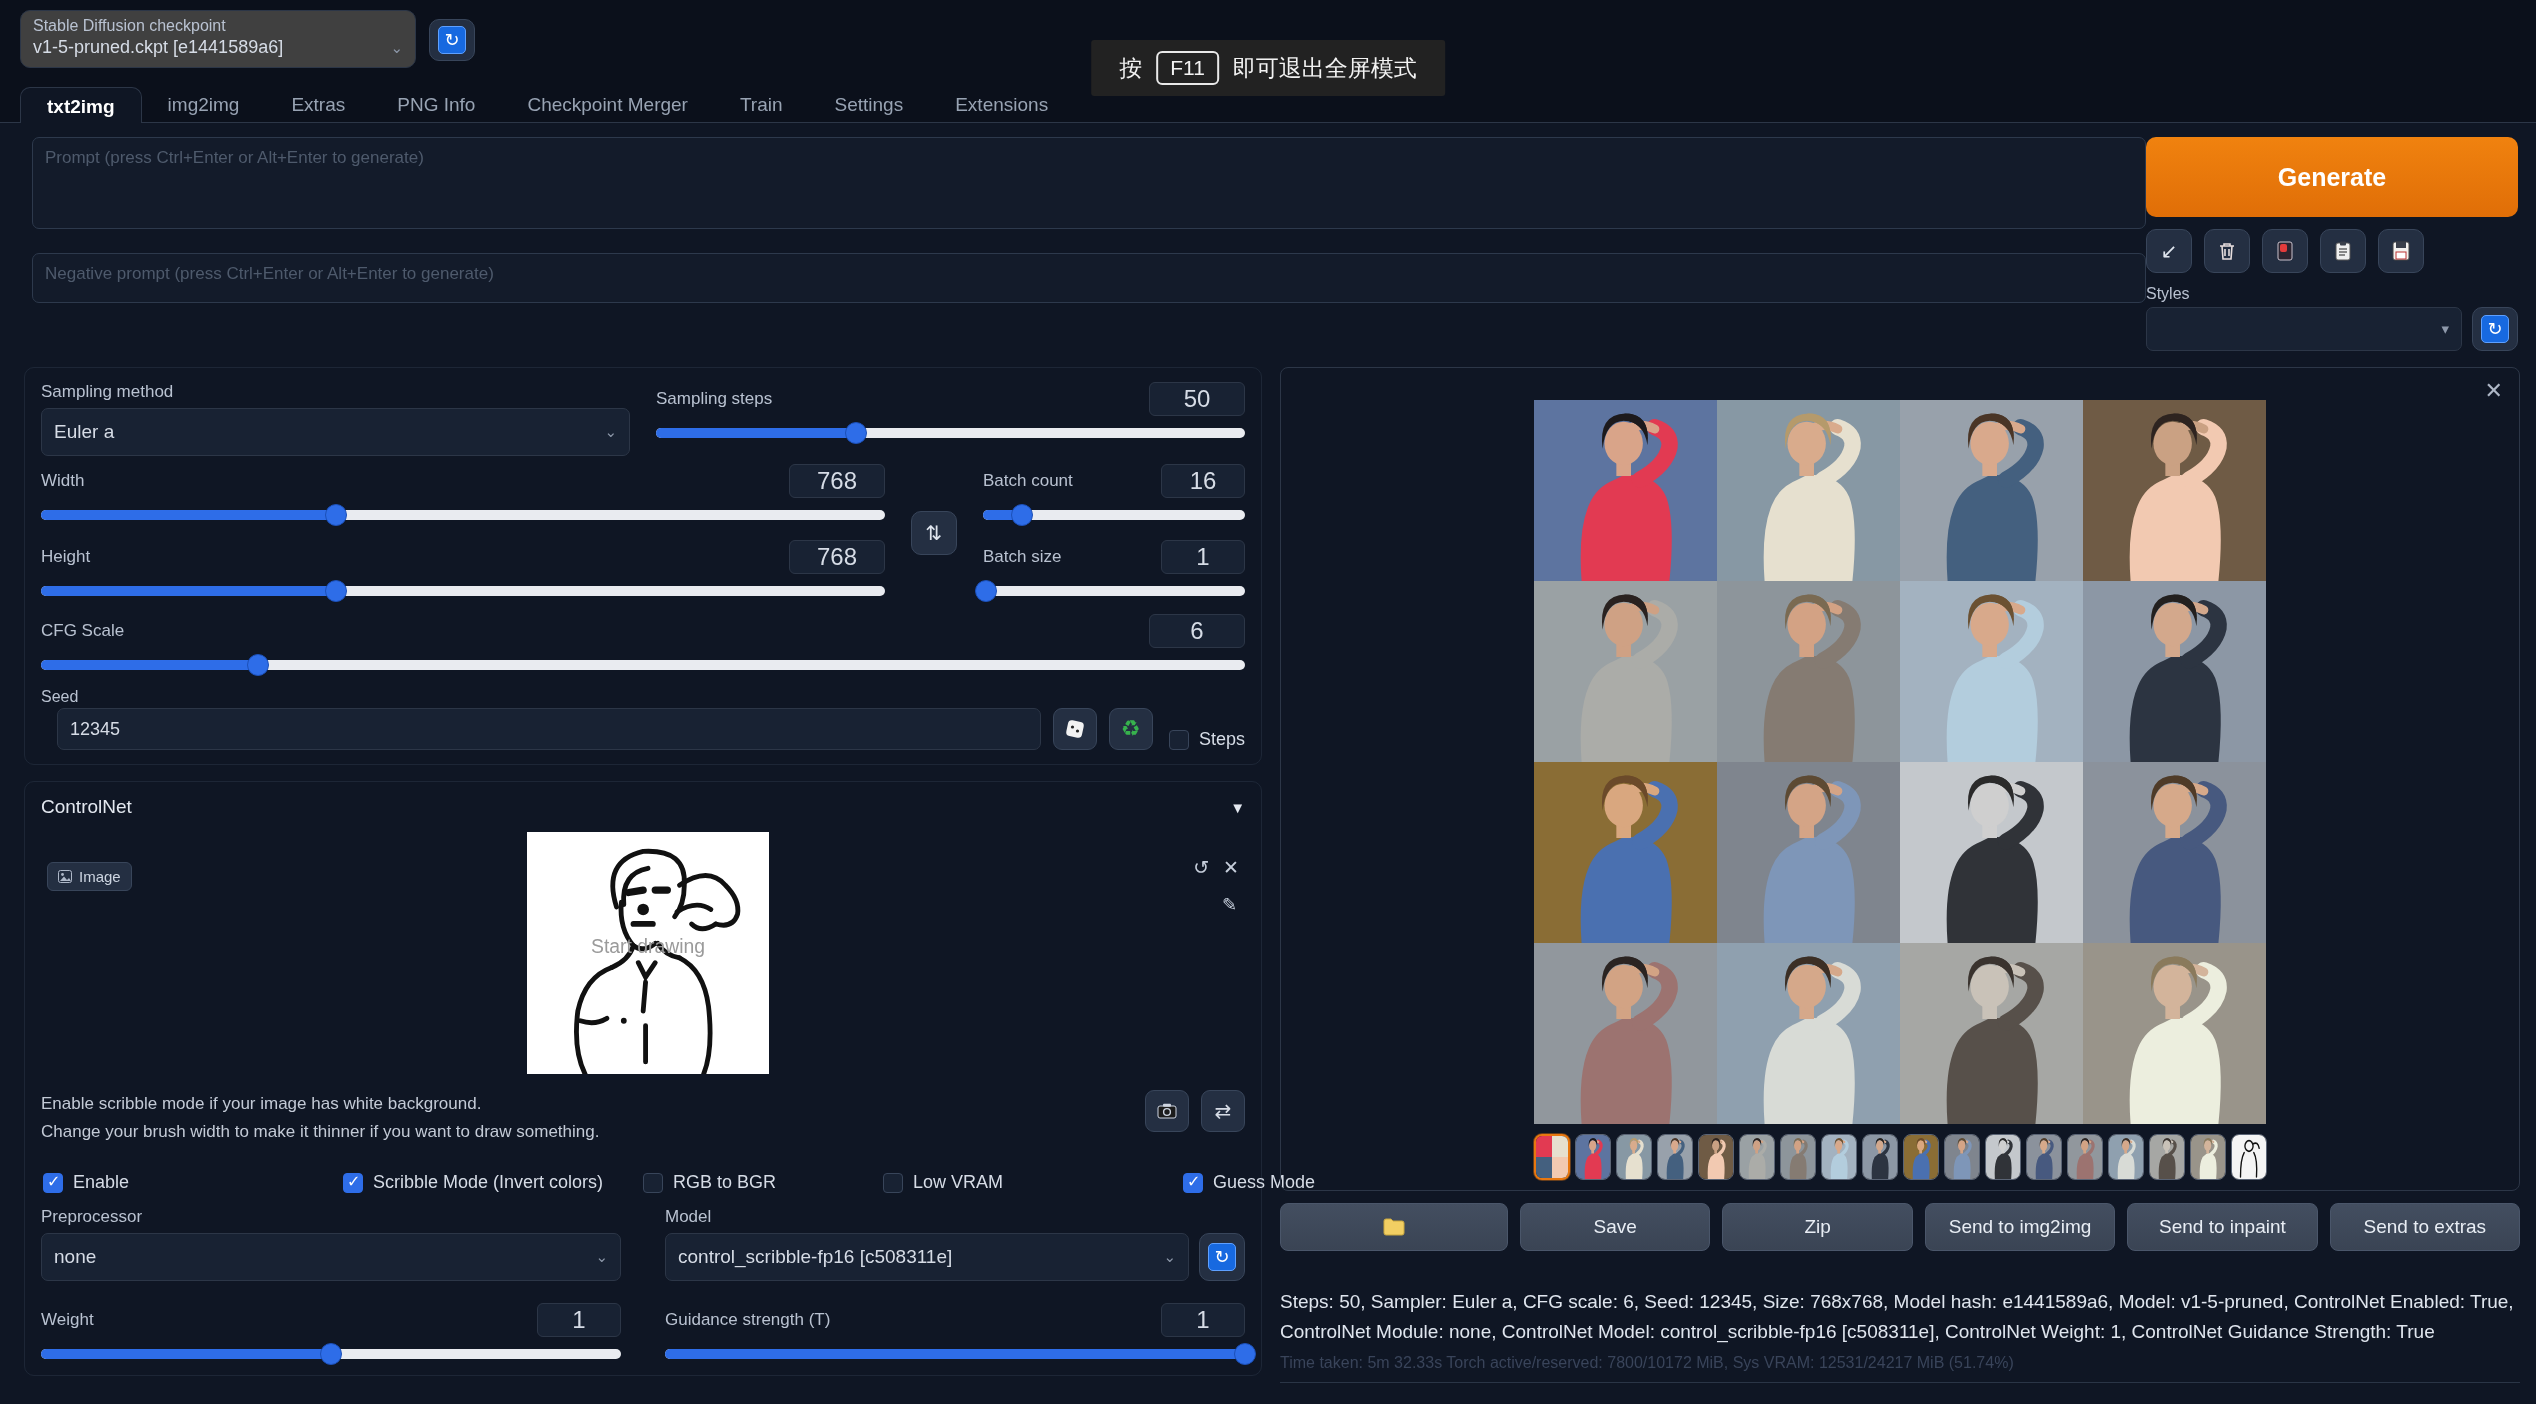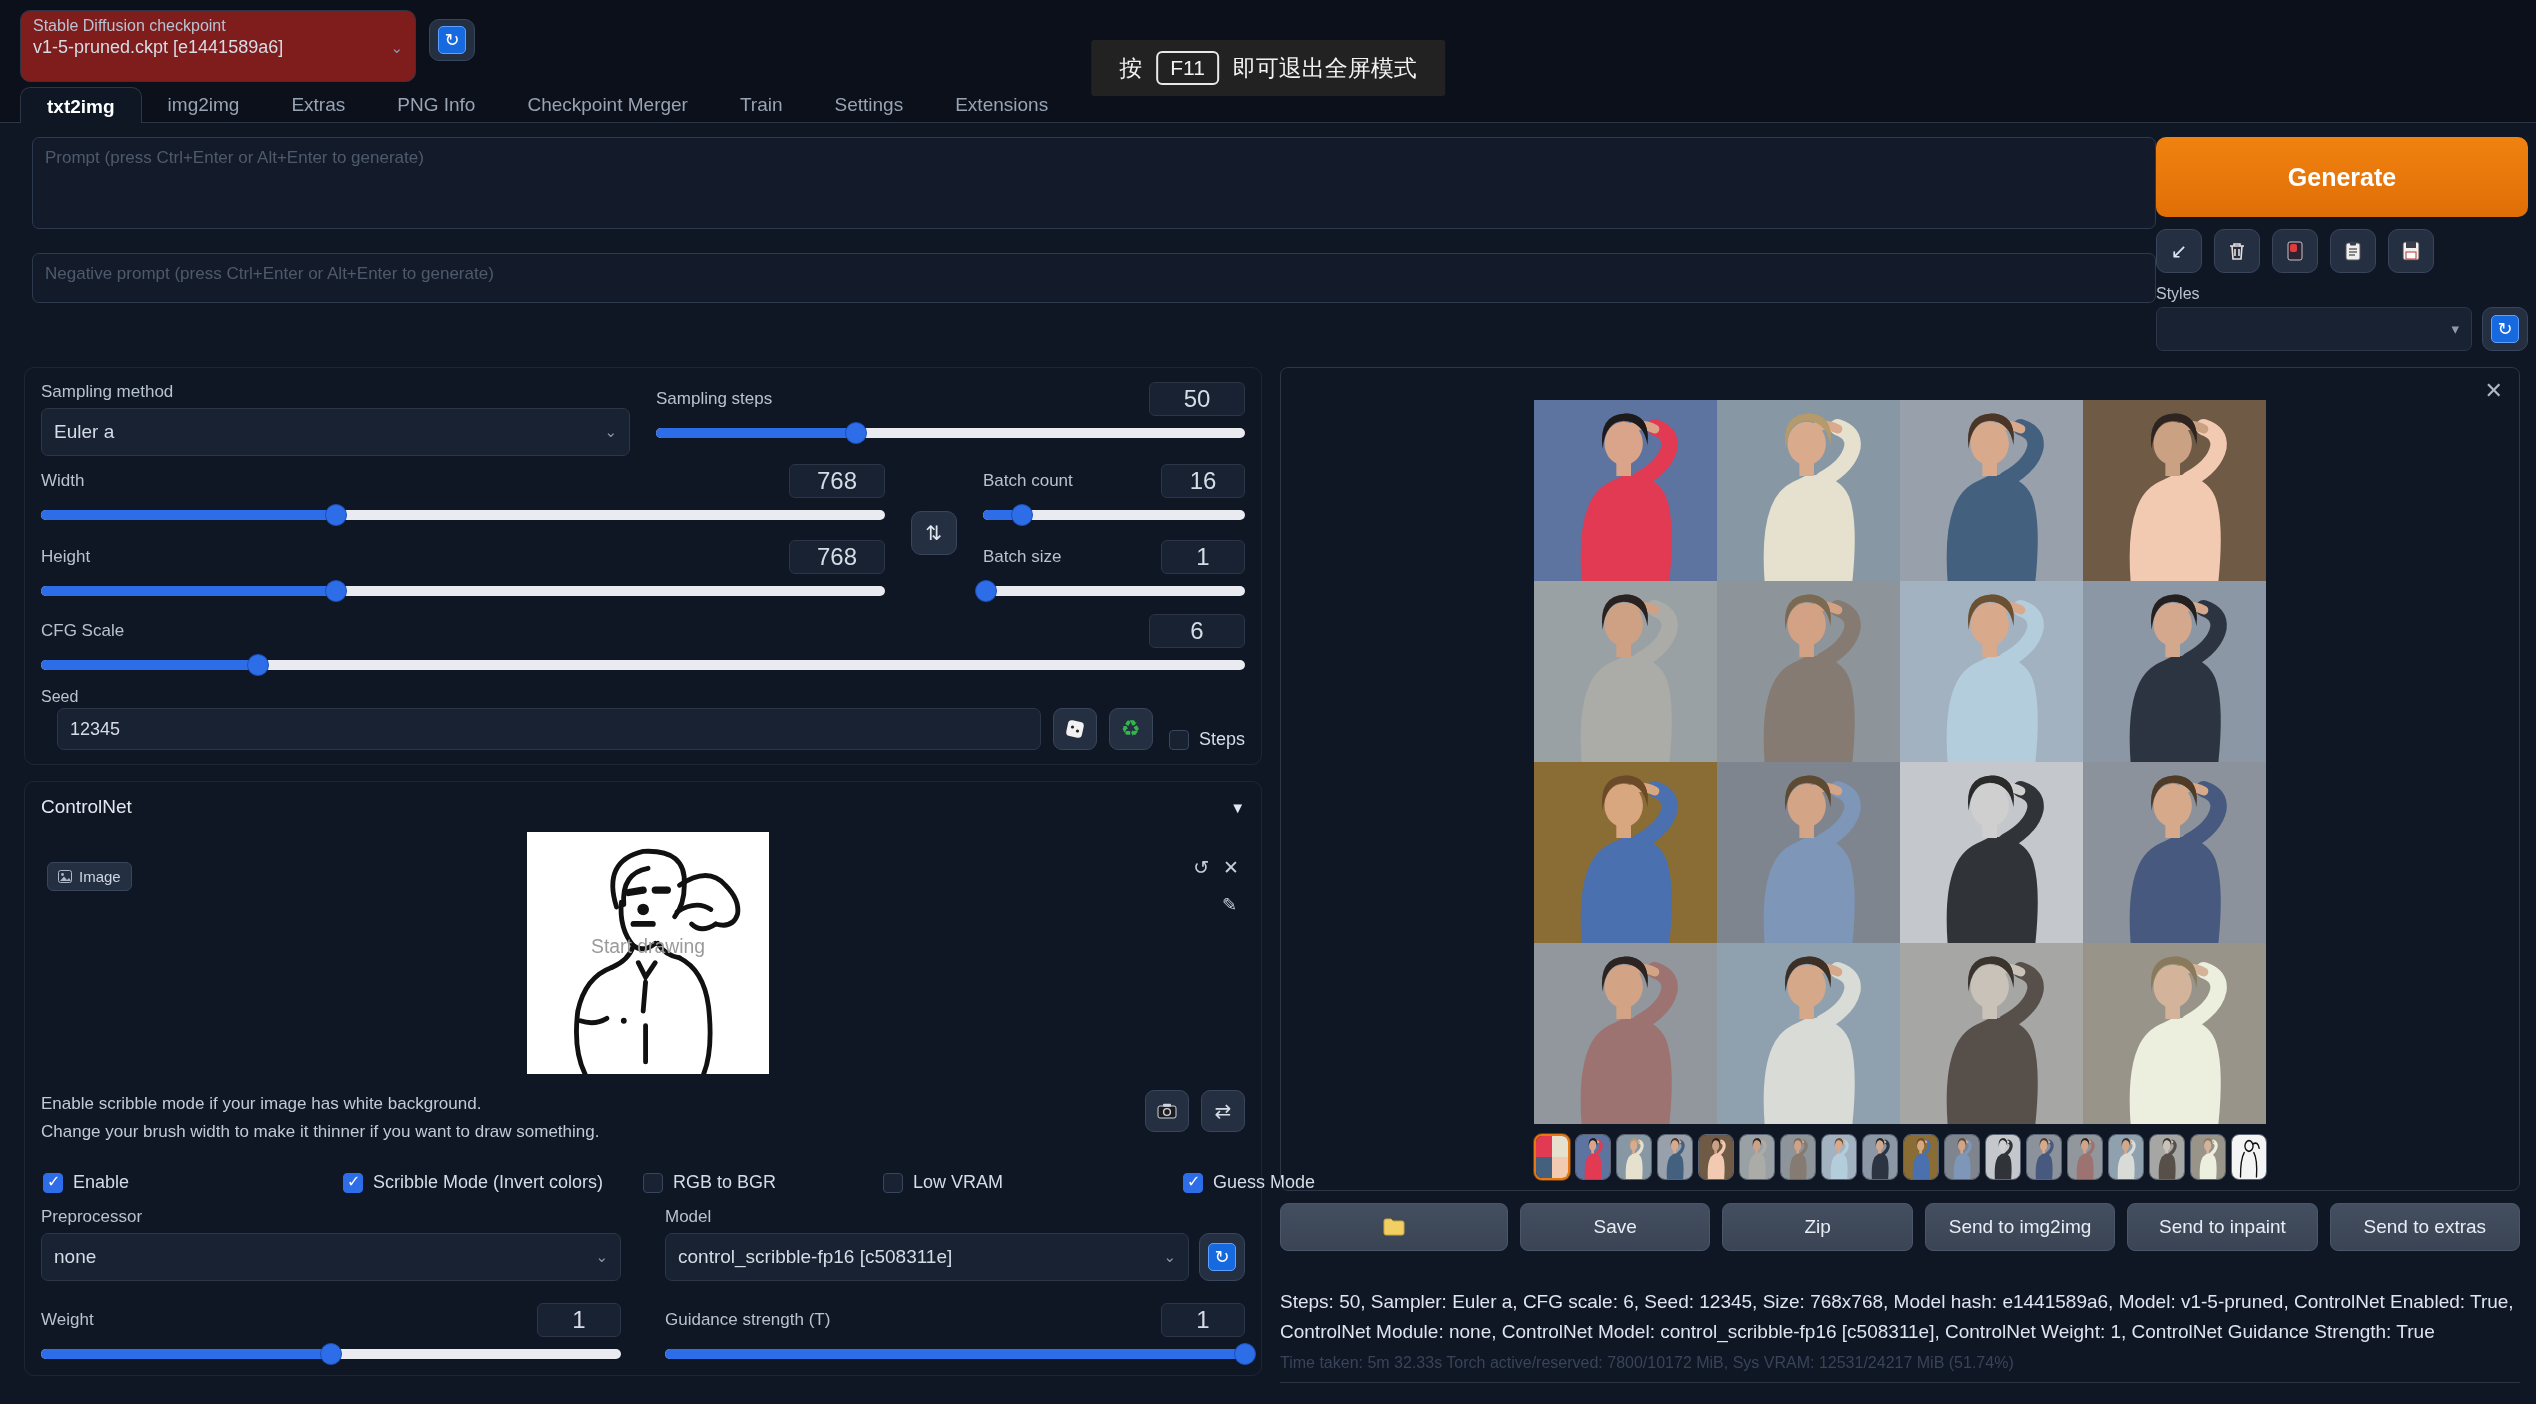--- a/index.html
+++ b/index.html
@@ -14,35 +14,35 @@
     --muted:#55617455;
     --ph:#4e5a6c;
     --blue:#2e6de8;
     --orange:#e8770f;
     --btn:#3e4959;
     --track:#e9ebf0;
   }
   *{box-sizing:border-box;margin:0;padding:0;font-family:"Liberation Sans","DejaVu Sans",sans-serif;}
   html,body{width:2536px;height:1404px;overflow:hidden;background:var(--page);color:var(--text);}
   
-  .ckpt-panel{position:absolute;left:20px;top:10px;width:396px;height:72px;background:#7f1d1d;border:1px solid var(--border);border-radius:10px;padding:6px 12px;}
+  .ckpt-panel{position:absolute;left:20px;top:10px;width:396px;height:58px;background:#404040;border:1px solid var(--border);border-radius:10px;padding:6px 12px;}
   .ckpt-label{font-size:16px;color:var(--label);}
   .ckpt-row{display:flex;align-items:center;margin-top:2px;}
   .ckpt-val{font-size:18px;color:var(--text);flex:1;}
   .chev{color:#8e99ab;font-size:15px;margin-left:8px;}
   .refresh-wrap{position:absolute;right:-60px;top:8px;width:46px;height:42px;background:var(--block2);border:1px solid var(--border2);border-radius:10px;display:flex;align-items:center;justify-content:center;cursor:pointer;}
   .refresh-ico{width:28px;height:28px;background:#1769e0;border:1px solid #5ea0ff;border-radius:5px;color:#fff;font-size:18px;line-height:26px;text-align:center;}
   .toast{position:absolute;left:50%;top:40px;transform:translateX(-50%);height:56px;background:#222;border-radius:3px;display:flex;align-items:center;gap:14px;padding:0 28px;font-size:23px;color:#f2f2f2;z-index:5;}
   .toast .key{border:2px solid #e9e9e9;border-radius:6px;padding:3px 12px;font-size:21px;}
   .tabs{position:absolute;left:0;right:0;top:86px;height:37px;display:flex;padding-left:20px;border-bottom:1px solid var(--border);}
   .tab{padding:8px 26px;font-size:19px;color:#98a3b3;cursor:pointer;}
   .tab.active{color:#fff;font-weight:bold;background:var(--content);border:1px solid var(--border);border-bottom:none;border-radius:10px 10px 0 0;position:relative;top:1px;}
   
   .content{position:absolute;left:0;right:0;top:123px;bottom:0;background:var(--content);}
-  .top-row{display:flex;align-items:flex-start;padding:14px 8px 0 32px;}
+  .top-row{display:flex;align-items:flex-start;padding:14px 18px 0 32px;}
   .prompt-col{flex:1;}
   textarea{width:100%;background:#19223275;border:1px solid #2d394c;border-radius:7px;resize:none;color:var(--text);font-size:17px;padding:10px 12px;outline:none;display:block;}
   textarea::placeholder{color:var(--ph);}
   .prompt-ta{height:92px;}
   .neg-ta{height:50px;margin-top:24px;}
   .gen-col{width:372px;}
   .generate-btn{width:100%;height:80px;background:linear-gradient(#f0820f,#e06e07);border:none;border-radius:10px;color:#fff;font-size:25px;font-weight:bold;cursor:pointer;}
   .tools-row{display:flex;gap:12px;margin-top:12px;}
   .tool-btn{width:46px;height:44px;background:var(--block2);border:1px solid var(--border2);border-radius:10px;display:flex;align-items:center;justify-content:center;color:#dfe5ee;font-size:20px;cursor:pointer;}
   .styles-label{font-size:16px;color:var(--label);margin-top:12px;}

